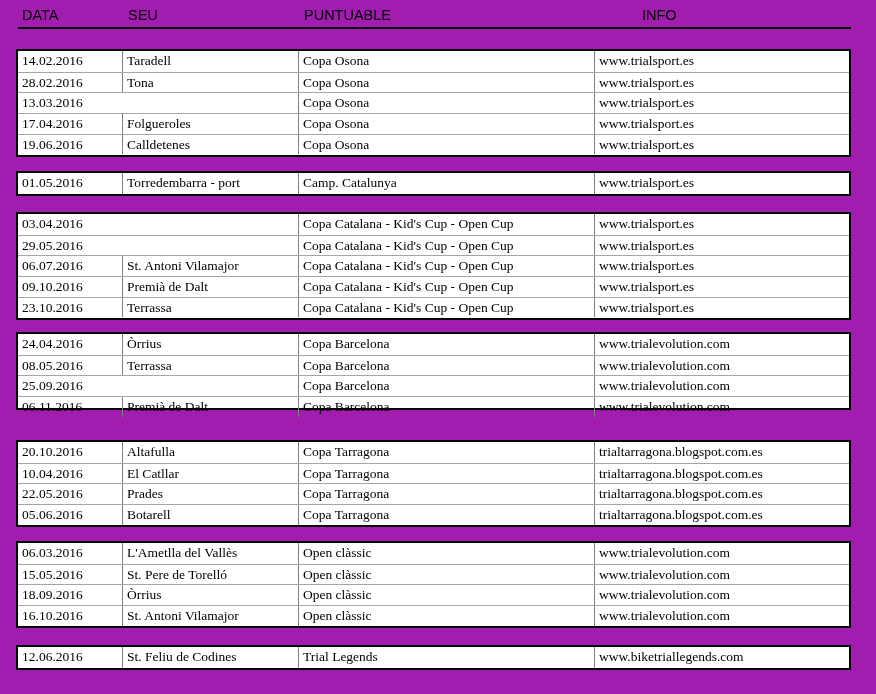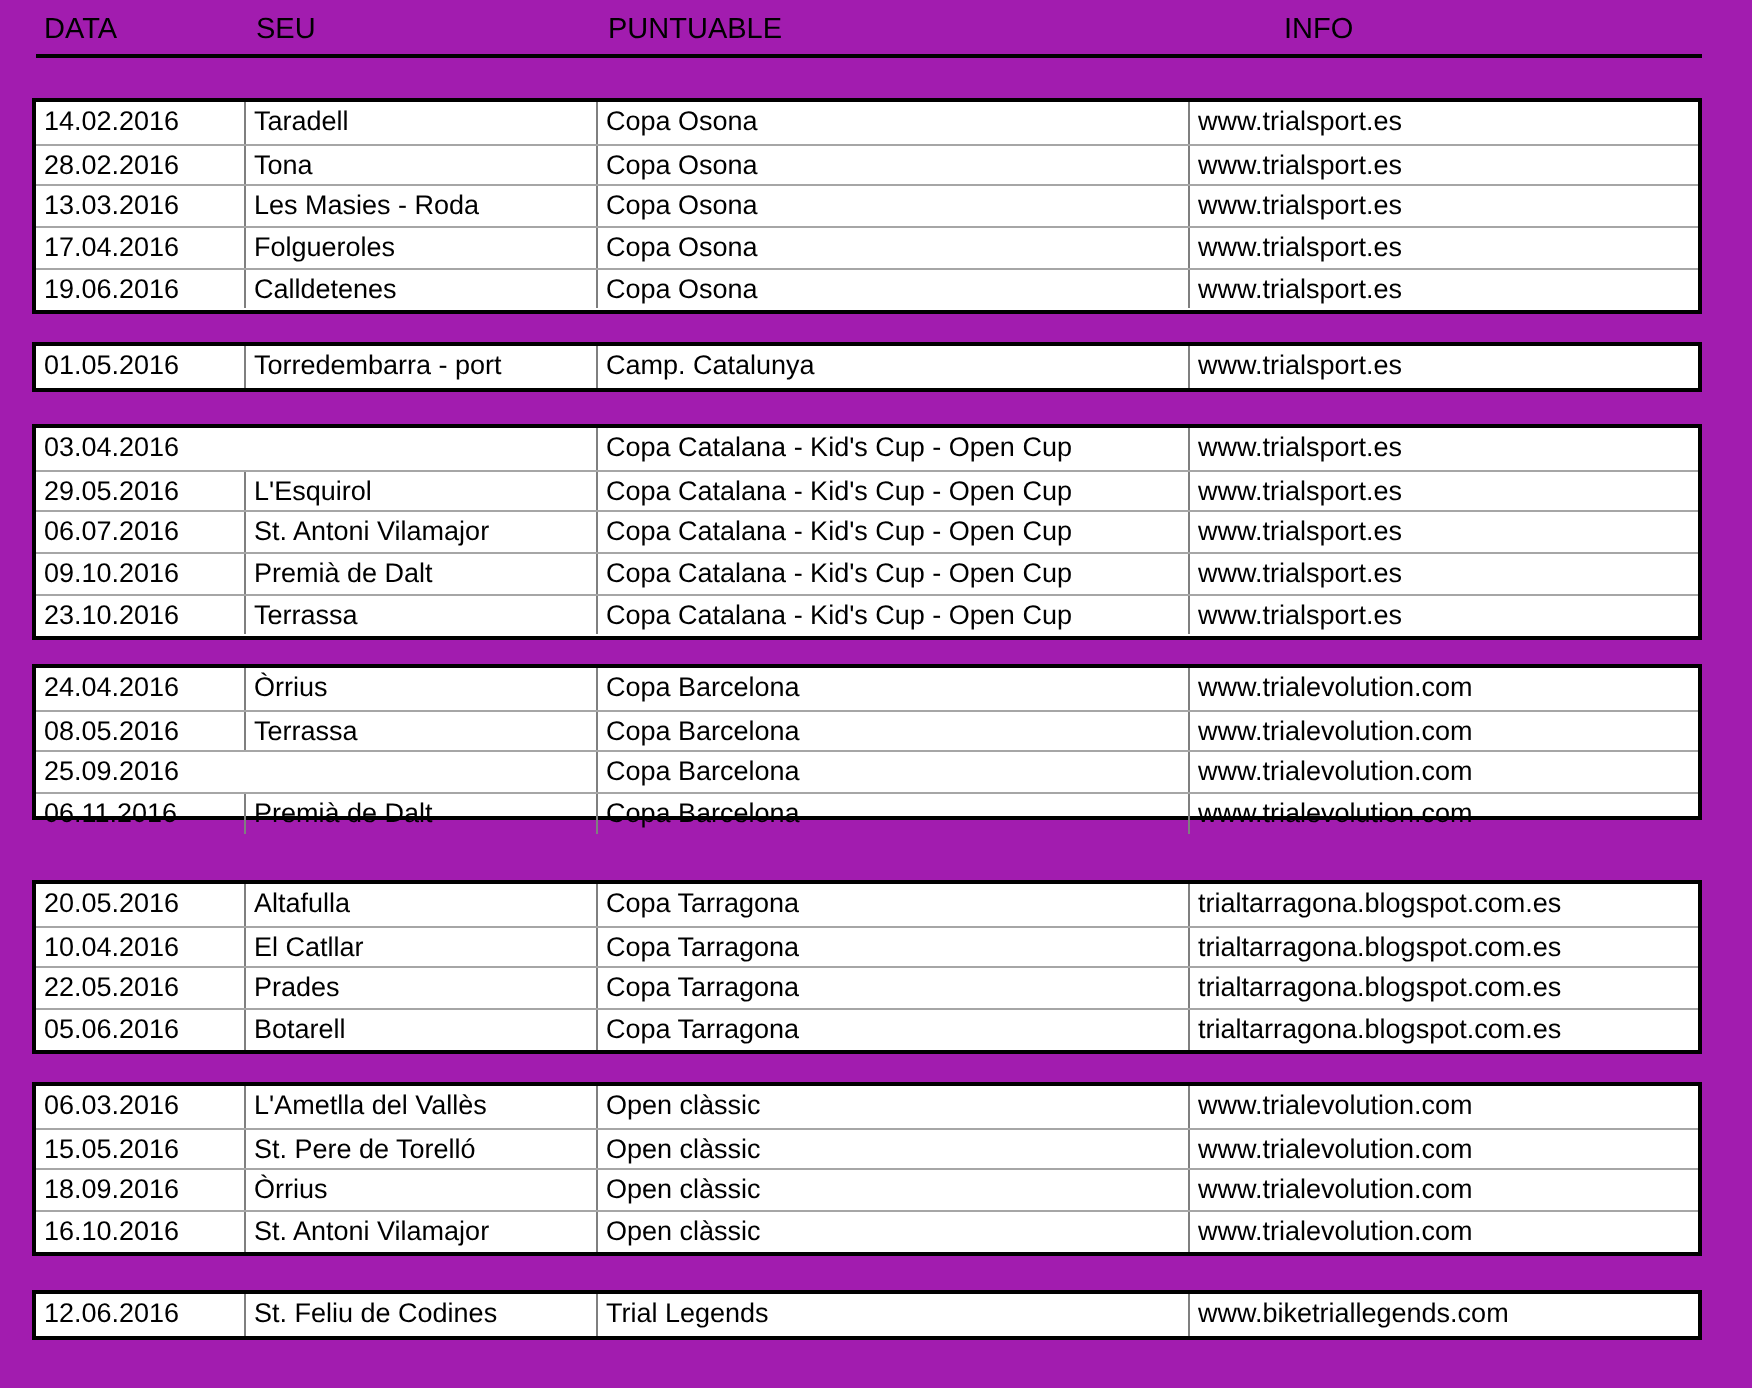--- a/index.html
+++ b/index.html
@@ -53,20 +53,21 @@
   }
 
   
   .block {
     position: absolute;
     left: 16px;
     width: 835px;
     border: 2px solid #000000;
     box-sizing: border-box;
     background: #ffffff;
+    font-family: Liberation Serif, serif;
   }
   .row {
     position: relative;
     height: 20.7px;
     box-sizing: border-box;
     border-top: 1px solid #a6a6a6;
   }
   .row:first-child { border-top: none; }
 
   .cell {
@@ -109,21 +110,20 @@
           <div class="cell c-info">www.trialsport.es</div>
         </div>
         <div class="row">
           <div class="cell c-data">28.02.2016</div>
           <div class="cell c-seu">Tona</div>
           <div class="cell c-punt">Copa Osona</div>
           <div class="cell c-info">www.trialsport.es</div>
         </div>
         <div class="row">
           <div class="cell c-data">13.03.2016</div>
-          <div class="cell c-seu">Les Masies - Roda</div>
           <div class="cell c-punt">Copa Osona</div>
           <div class="cell c-info">www.trialsport.es</div>
         </div>
         <div class="row">
           <div class="cell c-data">17.04.2016</div>
           <div class="cell c-seu">Folgueroles</div>
           <div class="cell c-punt">Copa Osona</div>
           <div class="cell c-info">www.trialsport.es</div>
         </div>
         <div class="row">
@@ -142,21 +142,20 @@
         </div>
       </div>
       <div class="block" style="top: 212px; height: 107.5px;">
         <div class="row">
           <div class="cell c-data">03.04.2016</div>
           <div class="cell c-punt">Copa Catalana - Kid's Cup - Open Cup</div>
           <div class="cell c-info">www.trialsport.es</div>
         </div>
         <div class="row">
           <div class="cell c-data">29.05.2016</div>
-          <div class="cell c-seu">L'Esquirol</div>
           <div class="cell c-punt">Copa Catalana - Kid's Cup - Open Cup</div>
           <div class="cell c-info">www.trialsport.es</div>
         </div>
         <div class="row">
           <div class="cell c-data">06.07.2016</div>
           <div class="cell c-seu">St. Antoni Vilamajor</div>
           <div class="cell c-punt">Copa Catalana - Kid's Cup - Open Cup</div>
           <div class="cell c-info">www.trialsport.es</div>
         </div>
         <div class="row">
@@ -192,21 +191,21 @@
         </div>
         <div class="row">
           <div class="cell c-data">06.11.2016</div>
           <div class="cell c-seu">Premià de Dalt</div>
           <div class="cell c-punt">Copa Barcelona</div>
           <div class="cell c-info">www.trialevolution.com</div>
         </div>
       </div>
       <div class="block" style="top: 440px; height: 86.8px;">
         <div class="row">
-          <div class="cell c-data">20.05.2016</div>
+          <div class="cell c-data">20.10.2016</div>
           <div class="cell c-seu">Altafulla</div>
           <div class="cell c-punt">Copa Tarragona</div>
           <div class="cell c-info">trialtarragona.blogspot.com.es</div>
         </div>
         <div class="row">
           <div class="cell c-data">10.04.2016</div>
           <div class="cell c-seu">El Catllar</div>
           <div class="cell c-punt">Copa Tarragona</div>
           <div class="cell c-info">trialtarragona.blogspot.com.es</div>
         </div>

